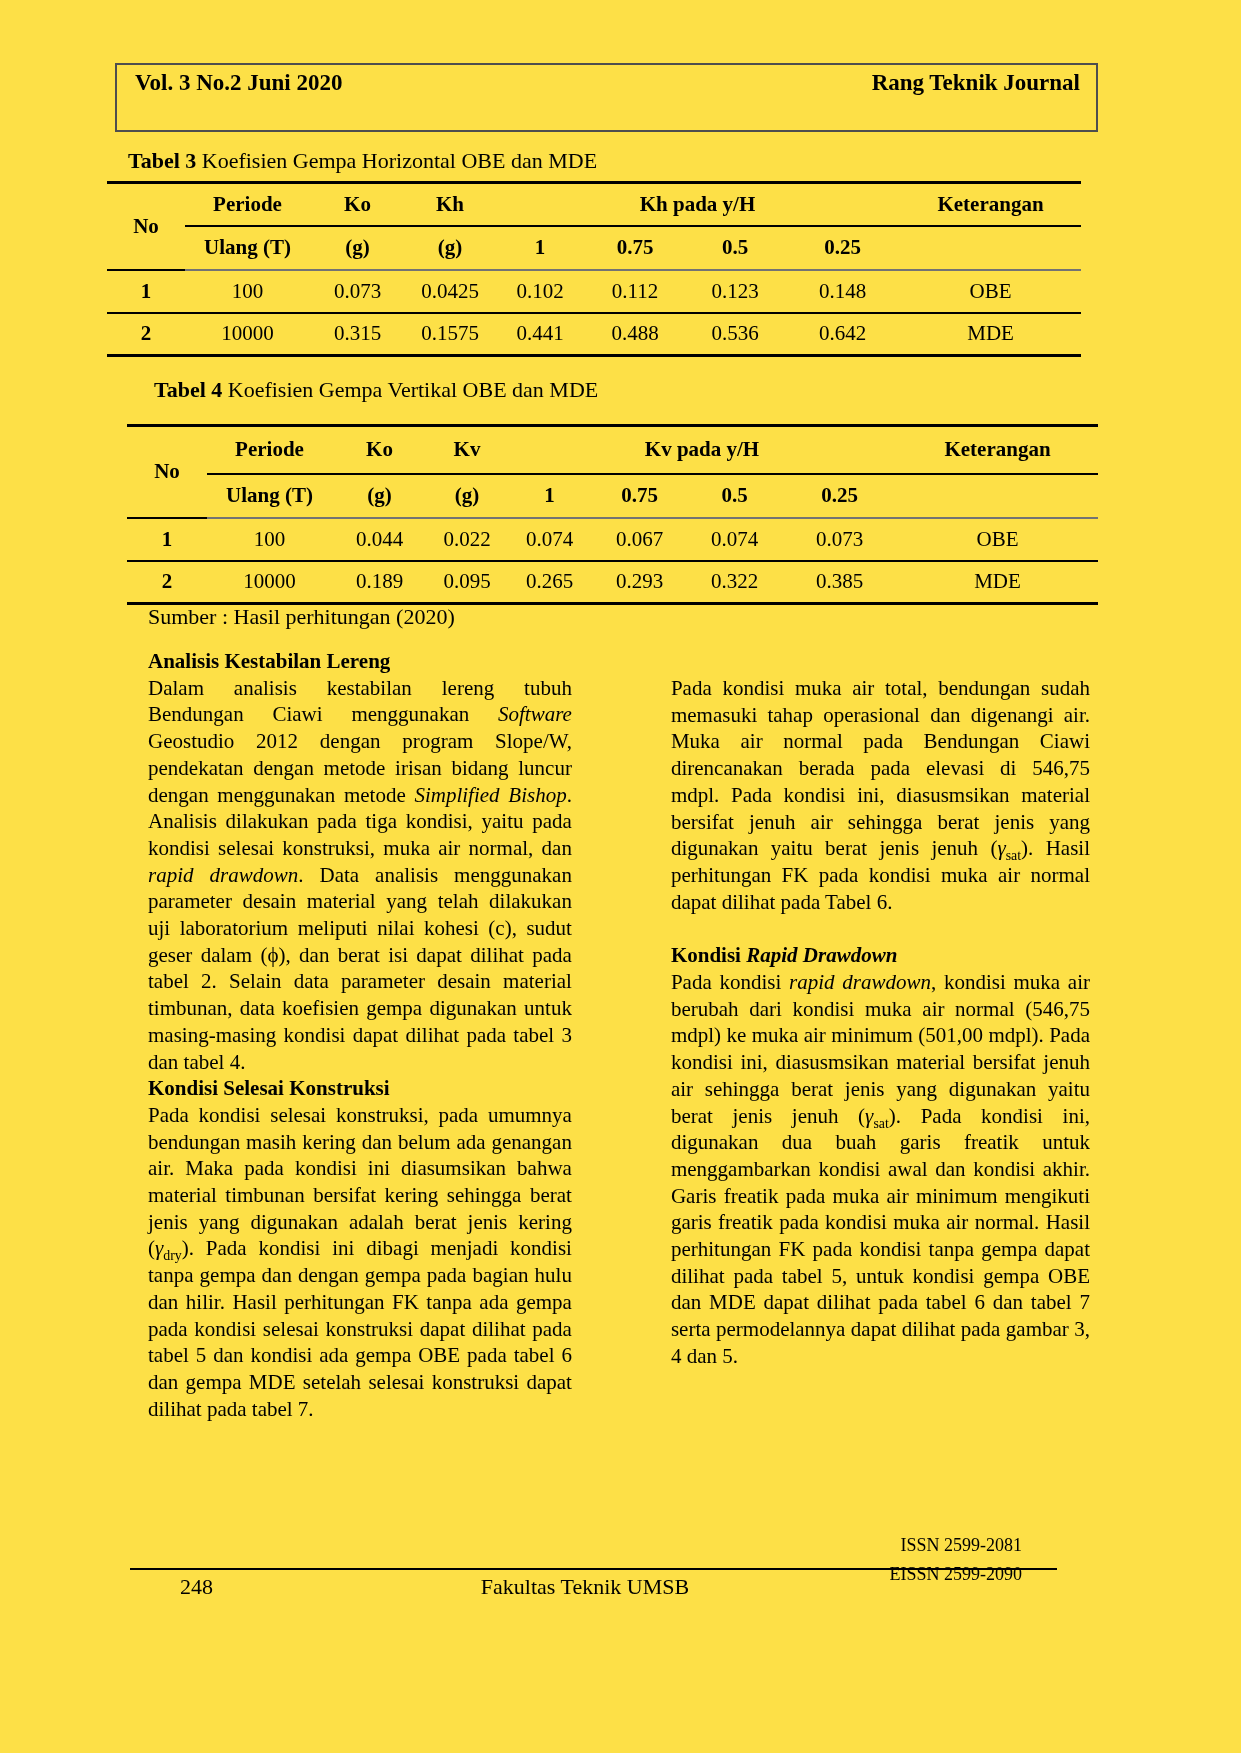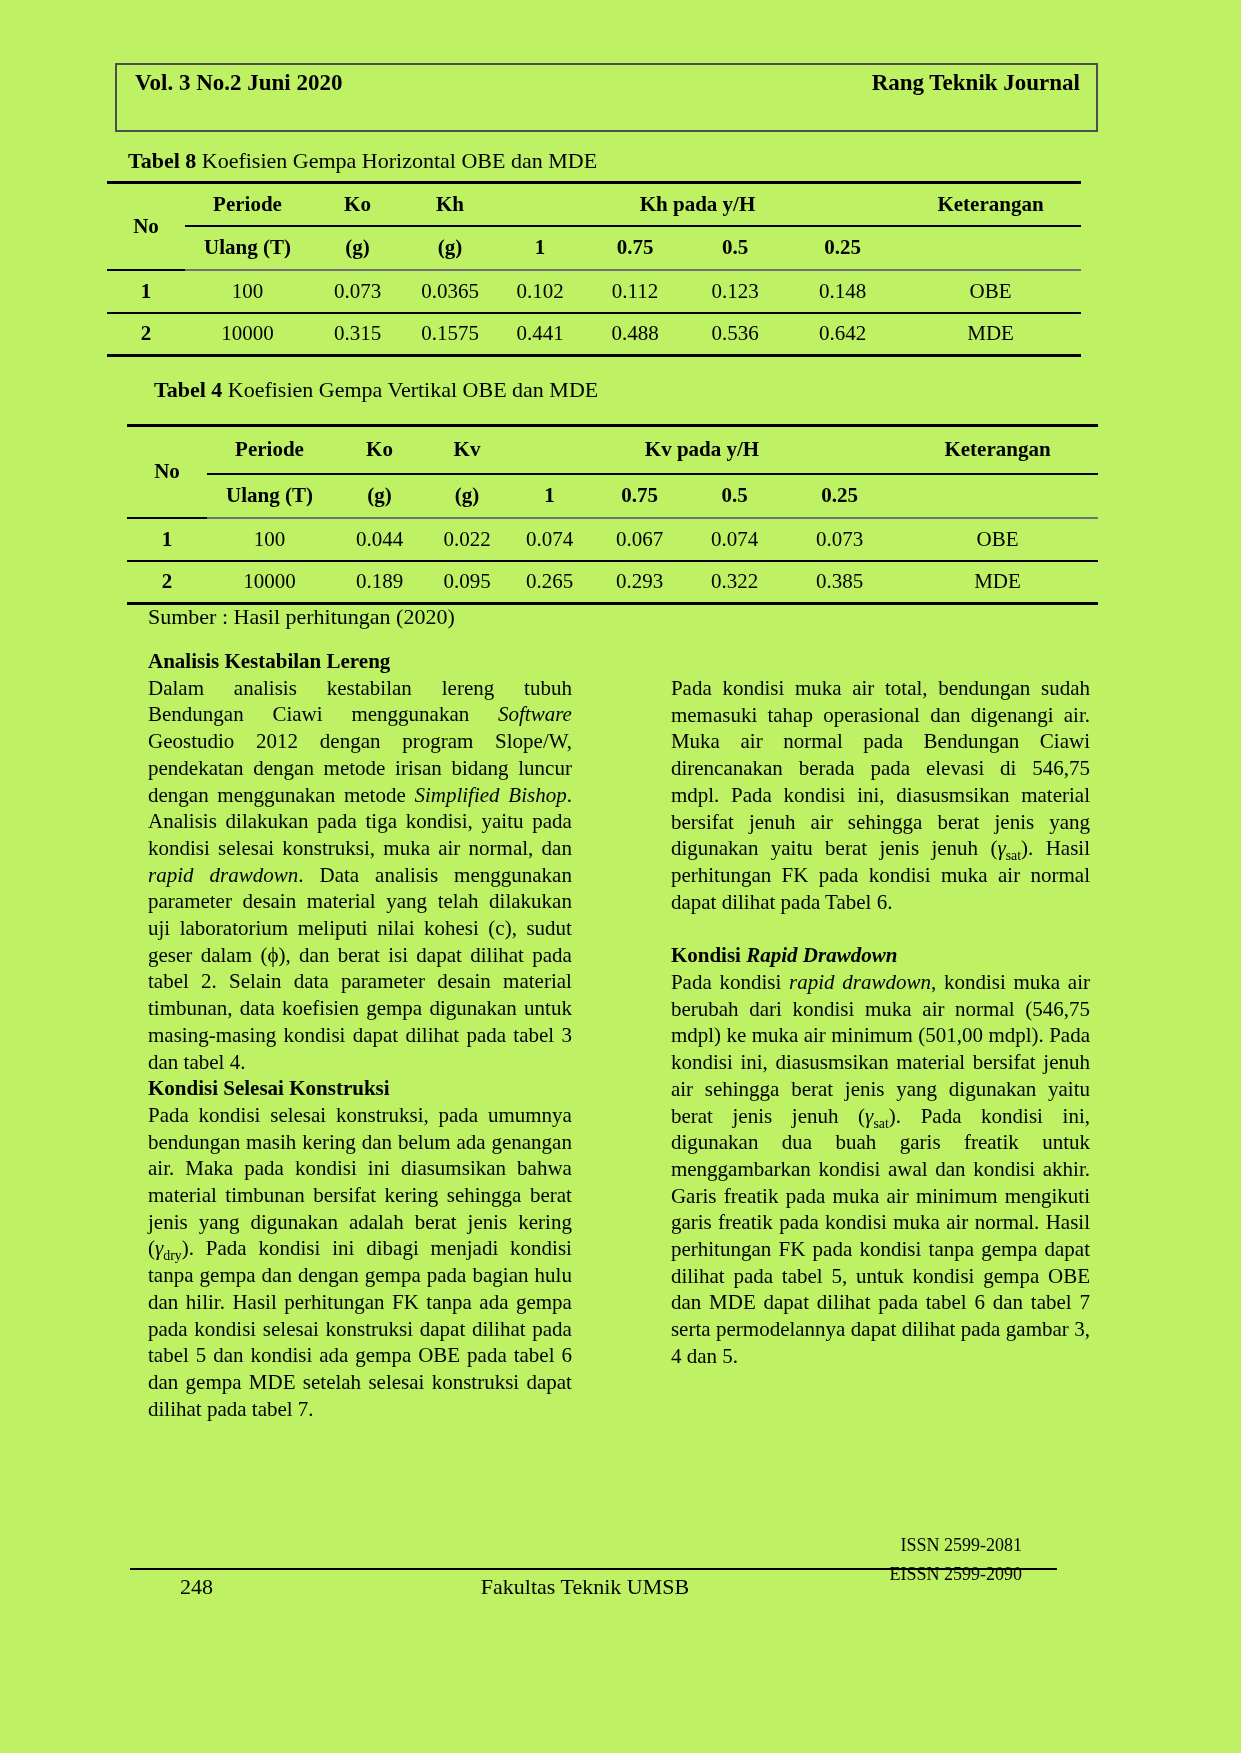--- a/index.html
+++ b/index.html
@@ -1,18 +1,18 @@
 <!DOCTYPE html>
 <html><head>
 <meta charset="utf-8">
 <style>
   html,body { margin:0; padding:0; background:#e8e8e8; }
   .page {
     position:relative; width:1241px; height:1753px; margin:0 auto;
-    background:#bef264; color:#000;
+    background:#fde047; color:#000;
     font-family:"Liberation Serif","DejaVu Serif",serif;
     overflow:hidden;
   }
 
   
   .header-box {
     position:absolute; left:115px; top:63px; width:983px; height:69px;
     box-sizing:border-box; border:2px solid #4e4e4e;
     padding:2px 16px 0 18px;
   }
@@ -75,21 +75,21 @@
 <div class="page">
 
   <div class="header-box">
     <div class="header-line1">
       <span>Vol. 3 No.2 Juni 2020</span>
       <span>Rang Teknik Journal</span>
     </div>
   </div>
 
   <div class="caption cap3">
-    <b>Tabel 8</b><span> Koefisien Gempa Horizontal OBE dan MDE</span>
+    <b>Tabel 3</b><span> Koefisien Gempa Horizontal OBE dan MDE</span>
   </div>
   <table class="t t3">
     <colgroup>
       <col style="width:78px">
         <col style="width:125px">
         <col style="width:95px">
         <col style="width:90px">
       <col style="width:90px">
         <col style="width:100px">
         <col style="width:100px">
@@ -114,21 +114,21 @@
         <th>0.5</th>
         <th>0.25</th>
         <th></th>
       </tr>
     </thead>
     <tbody>
         <tr>
           <td class="c-no">1</td>
           <td>100</td>
           <td>0.073</td>
-          <td>0.0365</td>
+          <td>0.0425</td>
           <td>0.102</td>
           <td>0.112</td>
           <td>0.123</td>
           <td>0.148</td>
           <td>OBE</td>
         </tr>
         <tr>
           <td class="c-no">2</td>
           <td>10000</td>
           <td>0.315</td>

